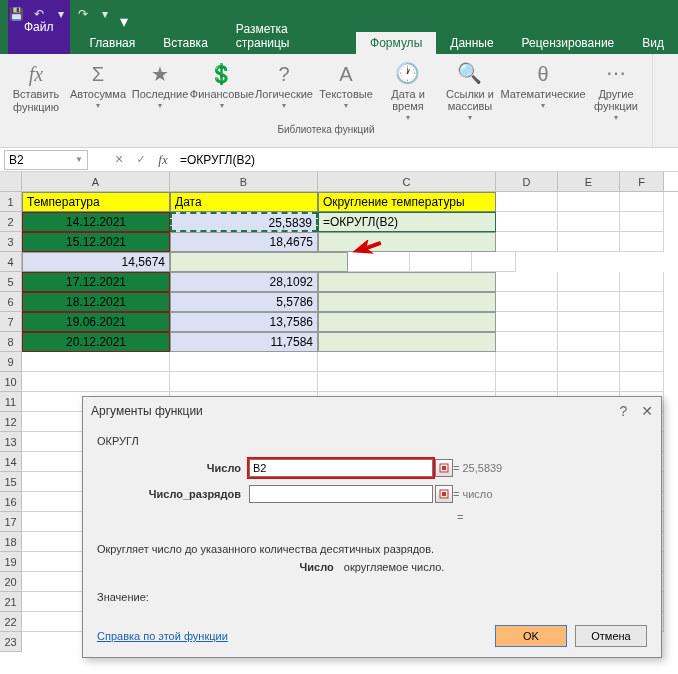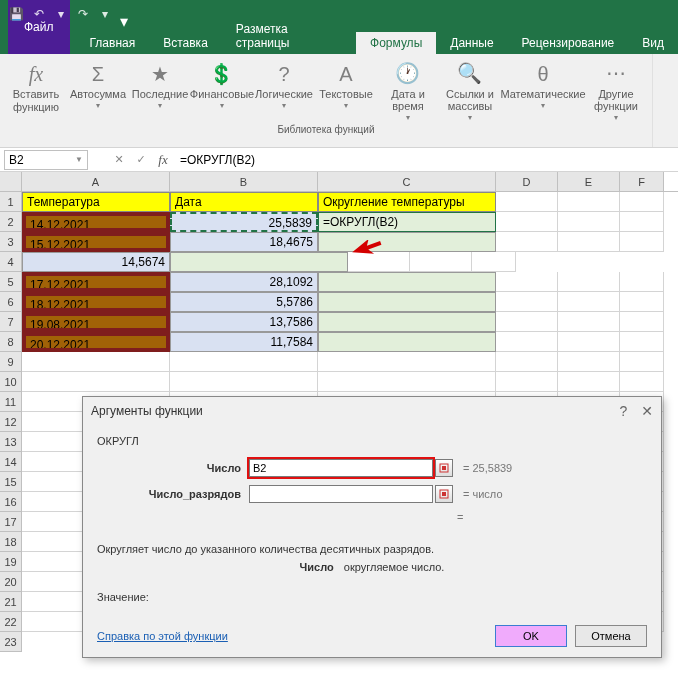--- a/index.html
+++ b/index.html
@@ -46,50 +46,50 @@
 .cell { height: 20px; border-right: 1px solid #d4d4d4; border-bottom: 1px solid #d4d4d4; font-size: 12px; padding: 0 4px; line-height: 19px; white-space: nowrap; overflow: hidden; }
 
 .c-A { width: 148px; }
 .c-B { width: 148px; }
 .c-C { width: 178px; }
 .c-D { width: 62px; }
 .c-E { width: 62px; }
 .c-F { width: 44px; }
 
 .hdr-yellow { background: #ffff00; border: 1px solid #888; }
-.col-a-cell { background: #a16207; text-align: left; border: 4px solid #7f1d1d; }
+.col-a-cell { background: #15803d; text-align: center; border: 1px solid #7f1d1d; }
 .col-b-cell { background: #d9e1f2; text-align: right; border: 1px solid #999; }
 .col-c-cell { background: #e2efda; border: 1px solid #999; }
 .marching-ants { border: 2px dashed #217346 !important; }
 .active-cell { border: 1px solid #217346 !important; }
 
 .arrow { position: absolute; top: 48px; left: 330px; pointer-events: none; }
 
 
 .dialog-overlay { position: absolute; top: 396px; left: 82px; width: 580px; height: 262px; background: #f0f0f0; border: 1px solid #888; box-shadow: 3px 3px 8px rgba(0,0,0,0.25); font-size: 11px; color: #333; }
 .dlg-title { height: 28px; display: flex; align-items: center; justify-content: space-between; padding: 0 8px; font-size: 12px; }
 .dlg-title .tbtns { display: flex; gap: 14px; font-size: 14px; color: #666; }
 .dlg-body { padding: 10px 14px; }
 .func-name { font-weight: 400; margin-bottom: 12px; font-size: 11px; }
 .arg-row { display: flex; align-items: center; margin-bottom: 8px; }
 .arg-label { width: 152px; text-align: right; font-weight: 700; padding-right: 8px; }
 .arg-label.opt { font-weight: 400; }
 .arg-input { width: 184px; height: 18px; border: 1px solid #7a7a7a; padding: 0 3px; font-size: 11px; }
 .arg-input.red-border { outline: 2px solid #e01010; }
 .arg-ref { width: 18px; height: 18px; border: 1px solid #7a7a7a; margin-left: 2px; background: linear-gradient(#fff,#ddd); display: flex; align-items: center; justify-content: center; }
-.arg-result { margin-left: 10px; color: #777; }
+.arg-result { color: #777; }
 .desc { margin: 20px 0 6px; }
 .desc2 { text-align: center; margin-bottom: 18px; }
 .desc2 b { font-weight: 700; margin-right: 10px; }
 .val-line { margin-top: 2px; }
 .dlg-footer { position: absolute; bottom: 10px; left: 14px; right: 14px; display: flex; justify-content: space-between; align-items: center; }
 .dlg-link { color: #1a5fb4; text-decoration: underline; cursor: pointer; }
 .dlg-btns { display: flex; gap: 8px; }
 .dlg-btn { width: 72px; height: 22px; border: 1px solid #888; background: #e8e8e8; font-size: 11px; cursor: pointer; }
-.dlg-btn.primary { border: 1px solid #3b7dd1; background: #f0abfc; }
+.dlg-btn.primary { border: 1px solid #3b7dd1; background: #fdba74; }
 </style>
 </head>
 <body>
 
 <div class="titlebar">
   <div class="icon-btn">💾</div>
   <div class="icon-btn">↶</div>
   <div class="icon-btn">▾</div>
   <div class="icon-btn">↷</div>
   <div class="icon-btn">▾</div>
@@ -275,21 +275,21 @@
           </div>
           <div class="row">
             <div class="cell c-A col-a-cell">18.12.2021</div>
             <div class="cell c-B col-b-cell">5,5786</div>
             <div class="cell c-C col-c-cell"></div>
             <div class="cell c-D"></div>
             <div class="cell c-E"></div>
             <div class="cell c-F"></div>
           </div>
           <div class="row">
-            <div class="cell c-A col-a-cell">19.08.2021</div>
+            <div class="cell c-A col-a-cell">19.06.2021</div>
             <div class="cell c-B col-b-cell">13,7586</div>
             <div class="cell c-C col-c-cell"></div>
             <div class="cell c-D"></div>
             <div class="cell c-E"></div>
             <div class="cell c-F"></div>
           </div>
           <div class="row">
             <div class="cell c-A col-a-cell">20.12.2021</div>
             <div class="cell c-B col-b-cell">11,7584</div>
             <div class="cell c-C col-c-cell"></div>

